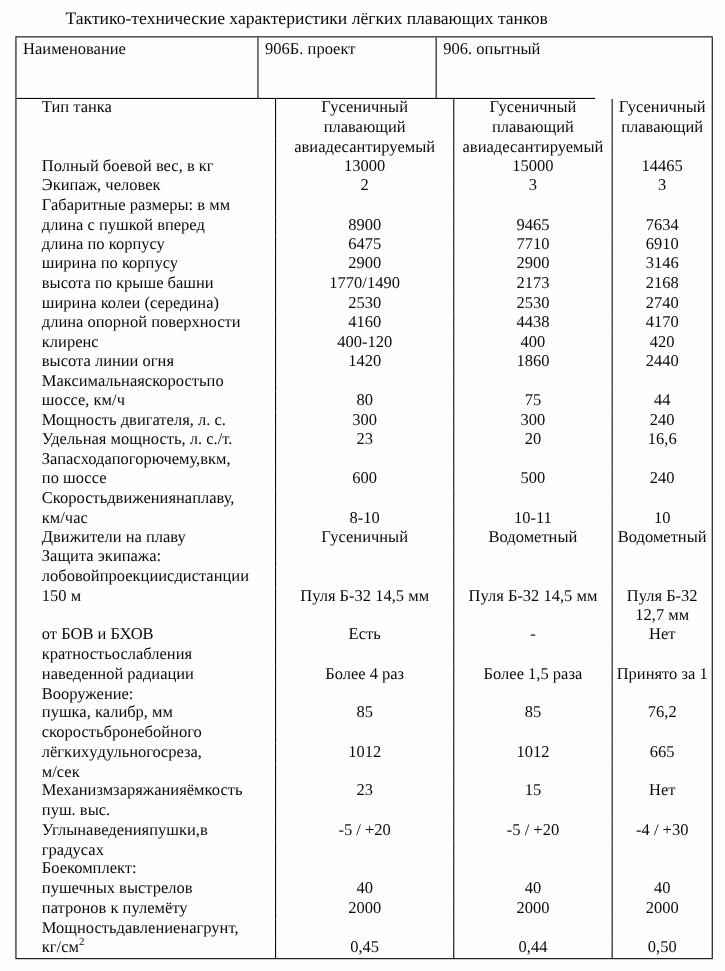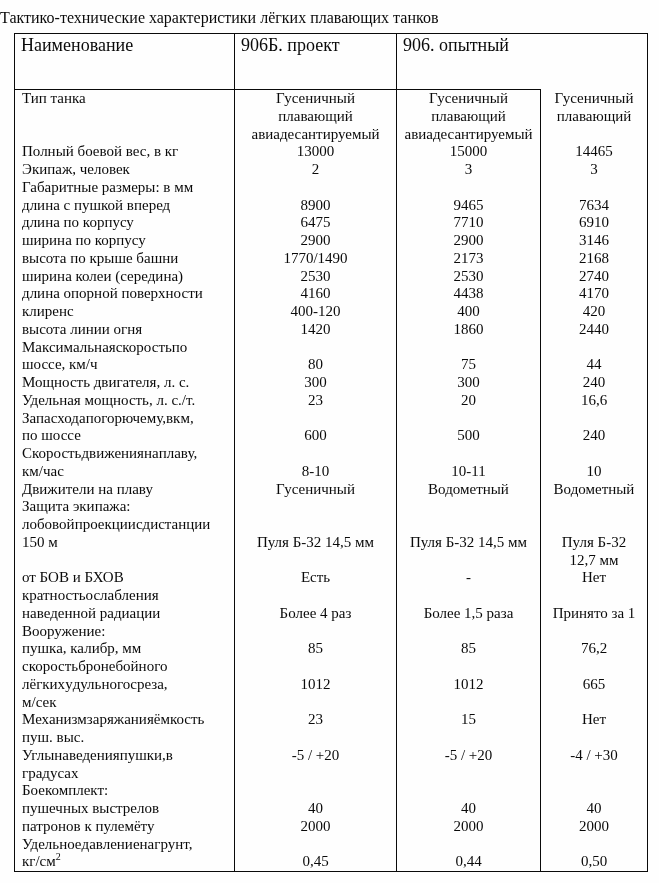--- a/index.html
+++ b/index.html
@@ -8,45 +8,45 @@
     background: #fefefe;
     color: #0a0a0a;
     font-family: "Liberation Serif", "DejaVu Serif", serif;
     position: relative;
     overflow: hidden;
   }
   .title {
     position: absolute;
     top: 9px; left: 0;
     width: 498px;
-    text-align: left;
+    text-align: right;
     font-size: 16px;
     white-space: nowrap;
   }
   .tbl {
     position: absolute;
     left: 14px; top: 33px;
     width: 634px;
     border: 1px solid #0a0a0a;
     background: #fefefe;
   }
   .hgrid, .bgrid {
     display: grid;
     grid-template-columns: 220px 162px 144px 1fr;
   }
   .hcell {
     height: 56px;
     padding: 3px 6px 0 6px;
     border-right: 1px solid #0a0a0a;
     border-bottom: 1px solid #0a0a0a;
-    font-size: 18px;
+    font-size: 15px;
     line-height: 17.8px;
   }
   .hcell:last-child { border-right: none; }
-  .bgrid { grid-auto-rows: 17.76px; }
+  .bgrid { grid-auto-rows: 17.76px; margin-left: 16px; }
   .cell {
     font-size: 15px;
     line-height: 17.76px;
     white-space: nowrap;
     overflow: visible;
   }
   .label {
     padding: 0 8px 0 7px;
     border-right: 1px solid #0a0a0a;
   }
@@ -272,21 +272,21 @@
       <div class="cell val c4"></div>
       <div class="cell label">пушечных выстрелов</div>
       <div class="cell val c2">40</div>
       <div class="cell val c3">40</div>
       <div class="cell val c4">40</div>
       <div class="cell label">патронов к пулемёту</div>
       <div class="cell val c2">2000</div>
       <div class="cell val c3">2000</div>
       <div class="cell val c4">2000</div>
       <div class="cell label just">
-        <span>Удельное</span>
+        <span>Мощность</span>
         <span>давление</span>
         <span>на</span>
         <span>грунт,</span>
       </div>
       <div class="cell val c2"></div>
       <div class="cell val c3"></div>
       <div class="cell val c4"></div>
       <div class="cell label">кг/см<sup>2</sup></div>
       <div class="cell val c2">0,45</div>
       <div class="cell val c3">0,44</div>

